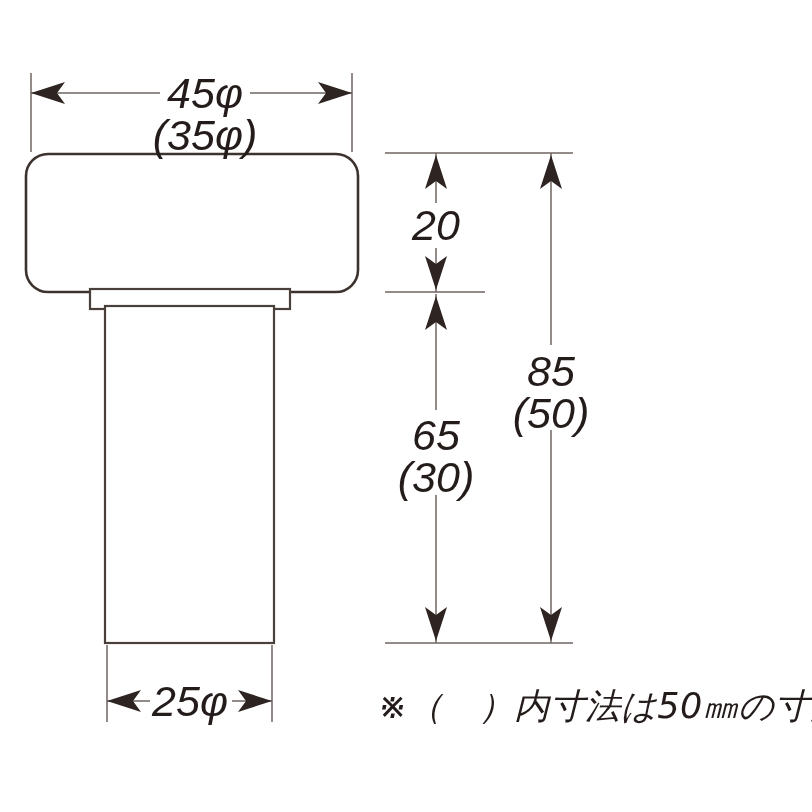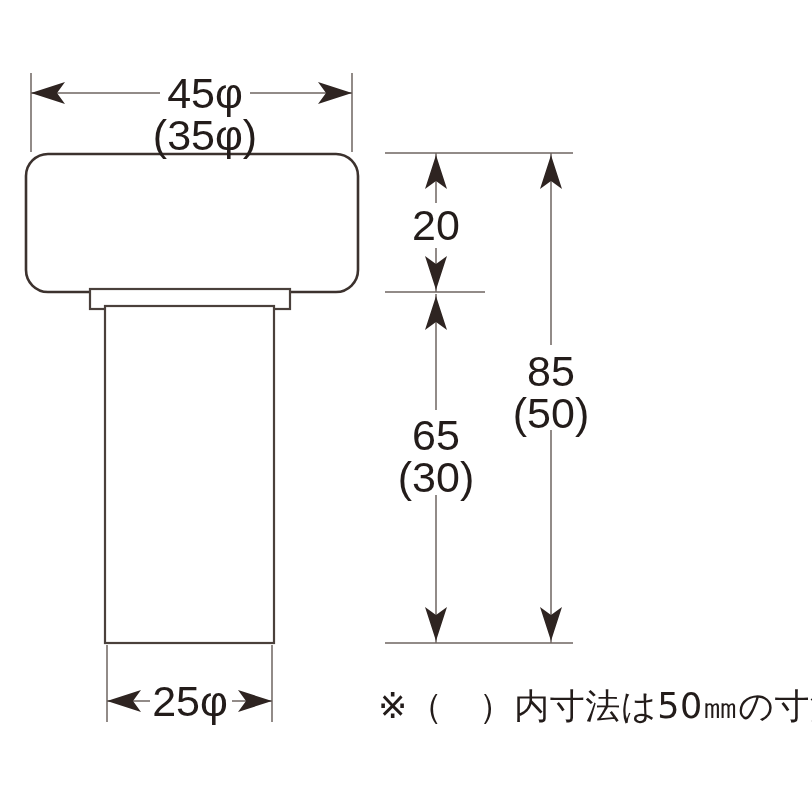--- a/index.html
+++ b/index.html
@@ -12,20 +12,21 @@
     width: 812px;
     height: 812px;
     overflow: hidden;
     font-family: "Liberation Sans", "DejaVu Sans", sans-serif;
   }
   #drawing-root {
     position: relative;
     width: 812px;
     height: 596px;
     background: #ffffff;
+    font-style: italic;
   }
   svg#drawing-svg {
     display: block;
     width: 812px;
     height: 812px;
   }
   .part-outline {
     fill: #ffffff;
     stroke: #3c322e;
     stroke-width: 2.6;

